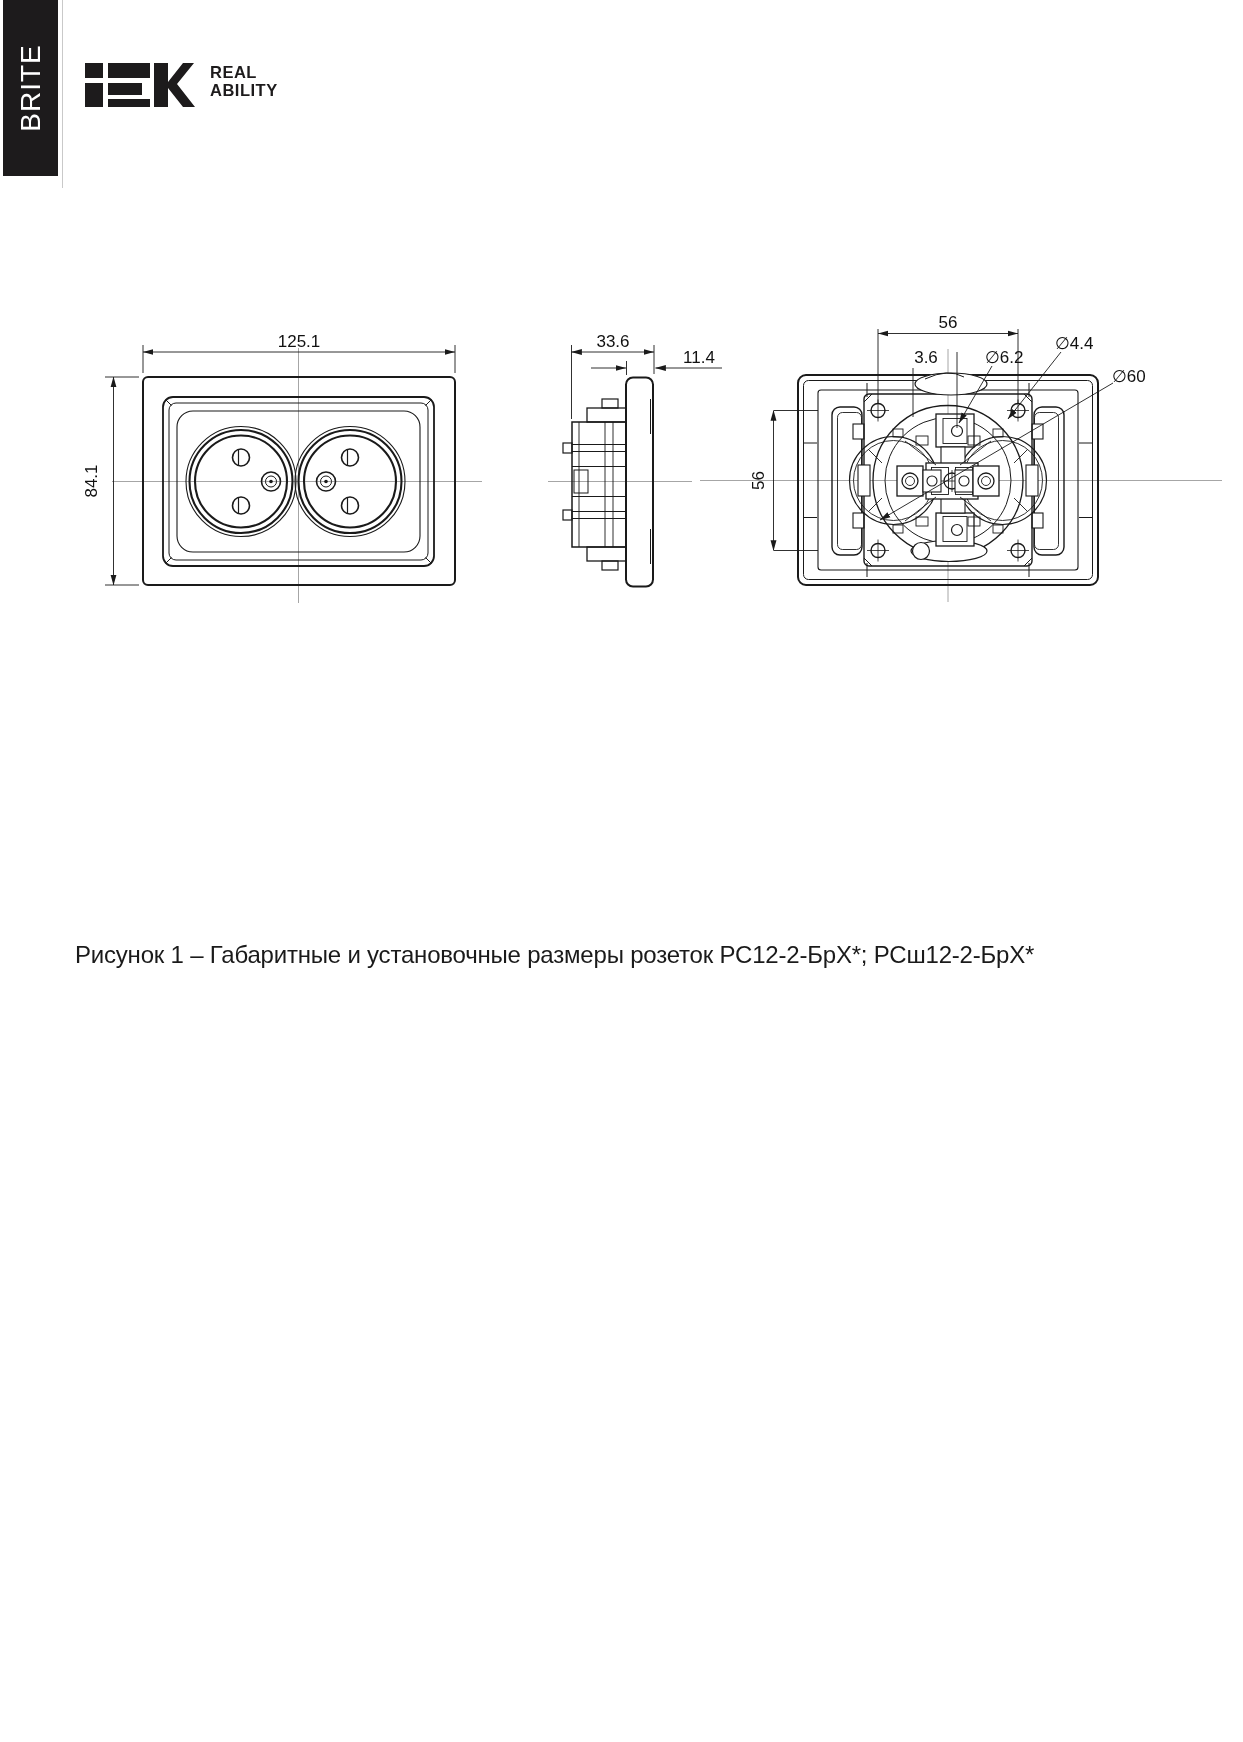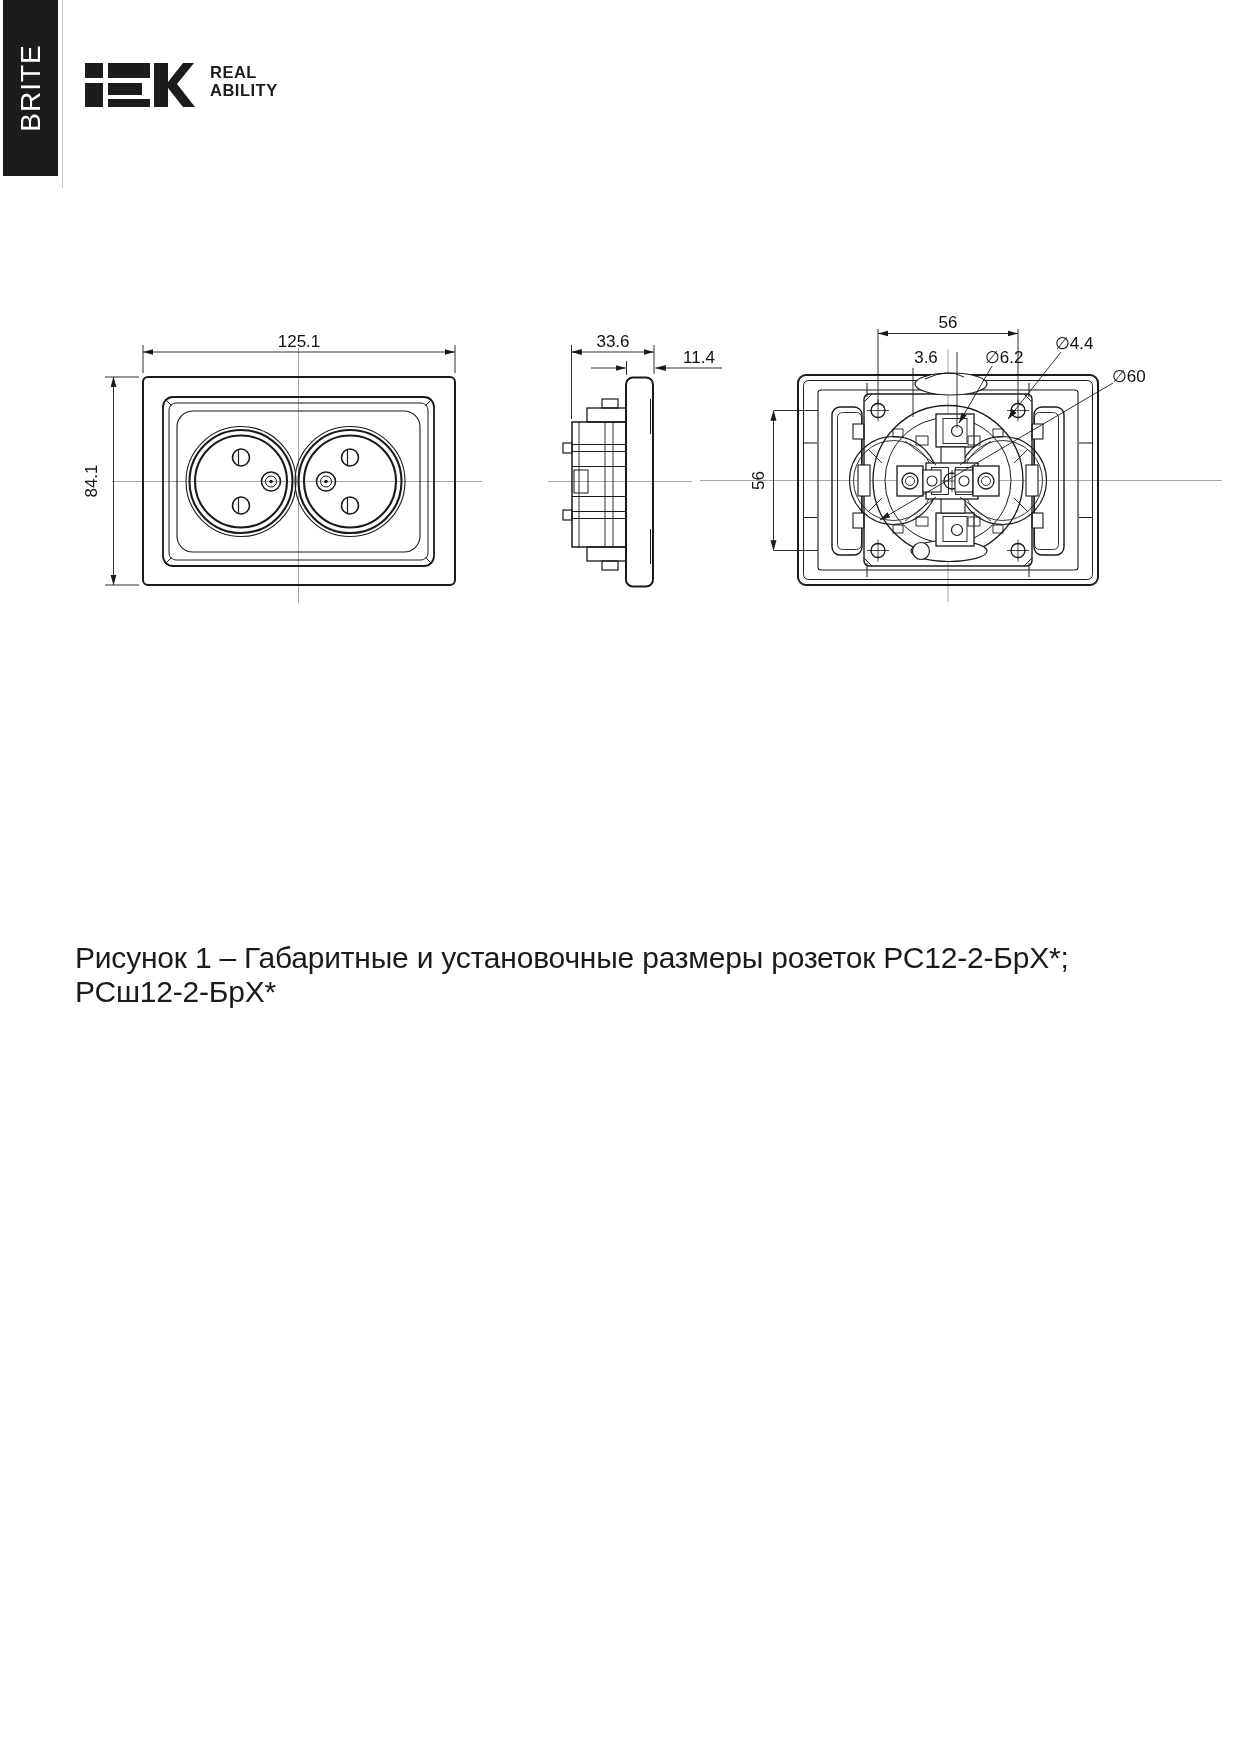--- a/index.html
+++ b/index.html
@@ -16,21 +16,21 @@
     transform:rotate(-90deg);color:#fff;font-size:28px;letter-spacing:1px;
     white-space:nowrap;font-weight:400;
   }
   .page-edge{
     position:absolute;left:62px;top:0;width:1px;height:188px;background:#c9c9c9;
   }
   .logo-svg{position:absolute;left:84px;top:55px;}
   .drawing-svg{position:absolute;left:0;top:0;}
   .caption{
     position:absolute;left:75px;top:941px;width:1100px;
-    font-size:30px;color:#1a1a1a;letter-spacing:-0.2px;
+    font-size:24px;color:#1a1a1a;letter-spacing:-0.2px;
   }
   
   .ln{stroke:#1a1a1a;fill:none;}
   .wf{stroke:#1a1a1a;fill:#fff;}
   .cl{stroke:#8f8f8f;fill:none;stroke-width:0.8;}
   .dm{stroke:#1a1a1a;fill:none;stroke-width:0.9;}
   text.dt{font:17px "Liberation Sans",sans-serif;fill:#111;}
   text.lg{font-weight:bold;fill:#1d1b1c;font-family:"Liberation Sans",sans-serif;}
 </style>
 </head>

